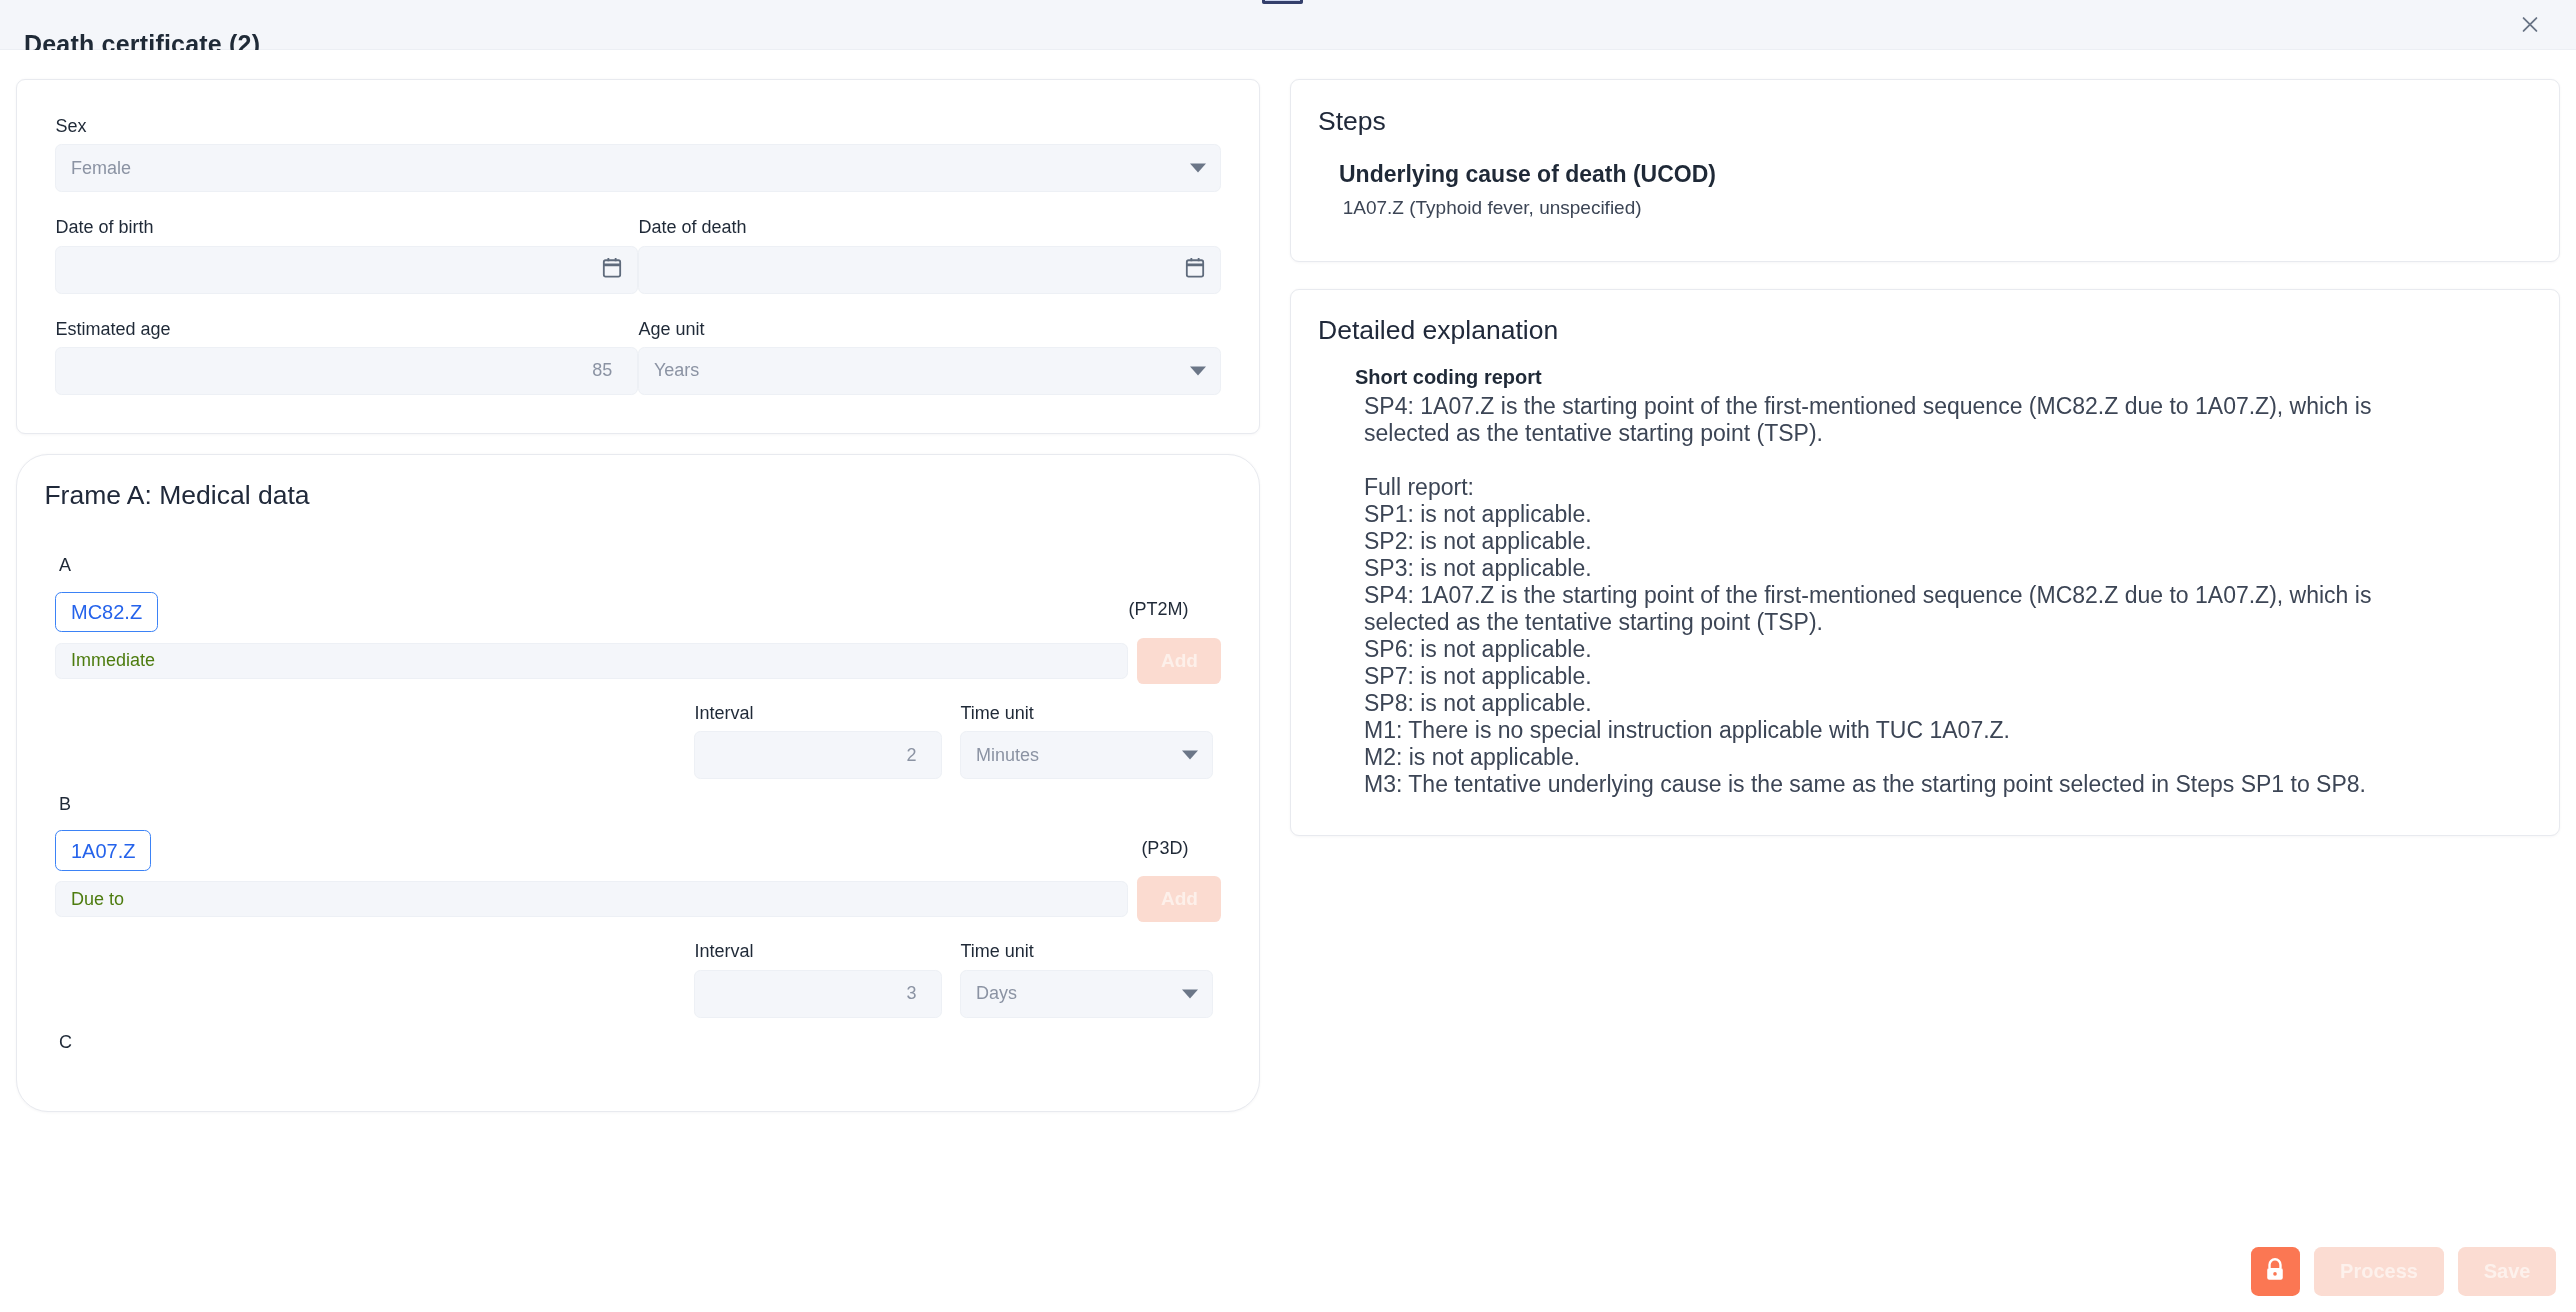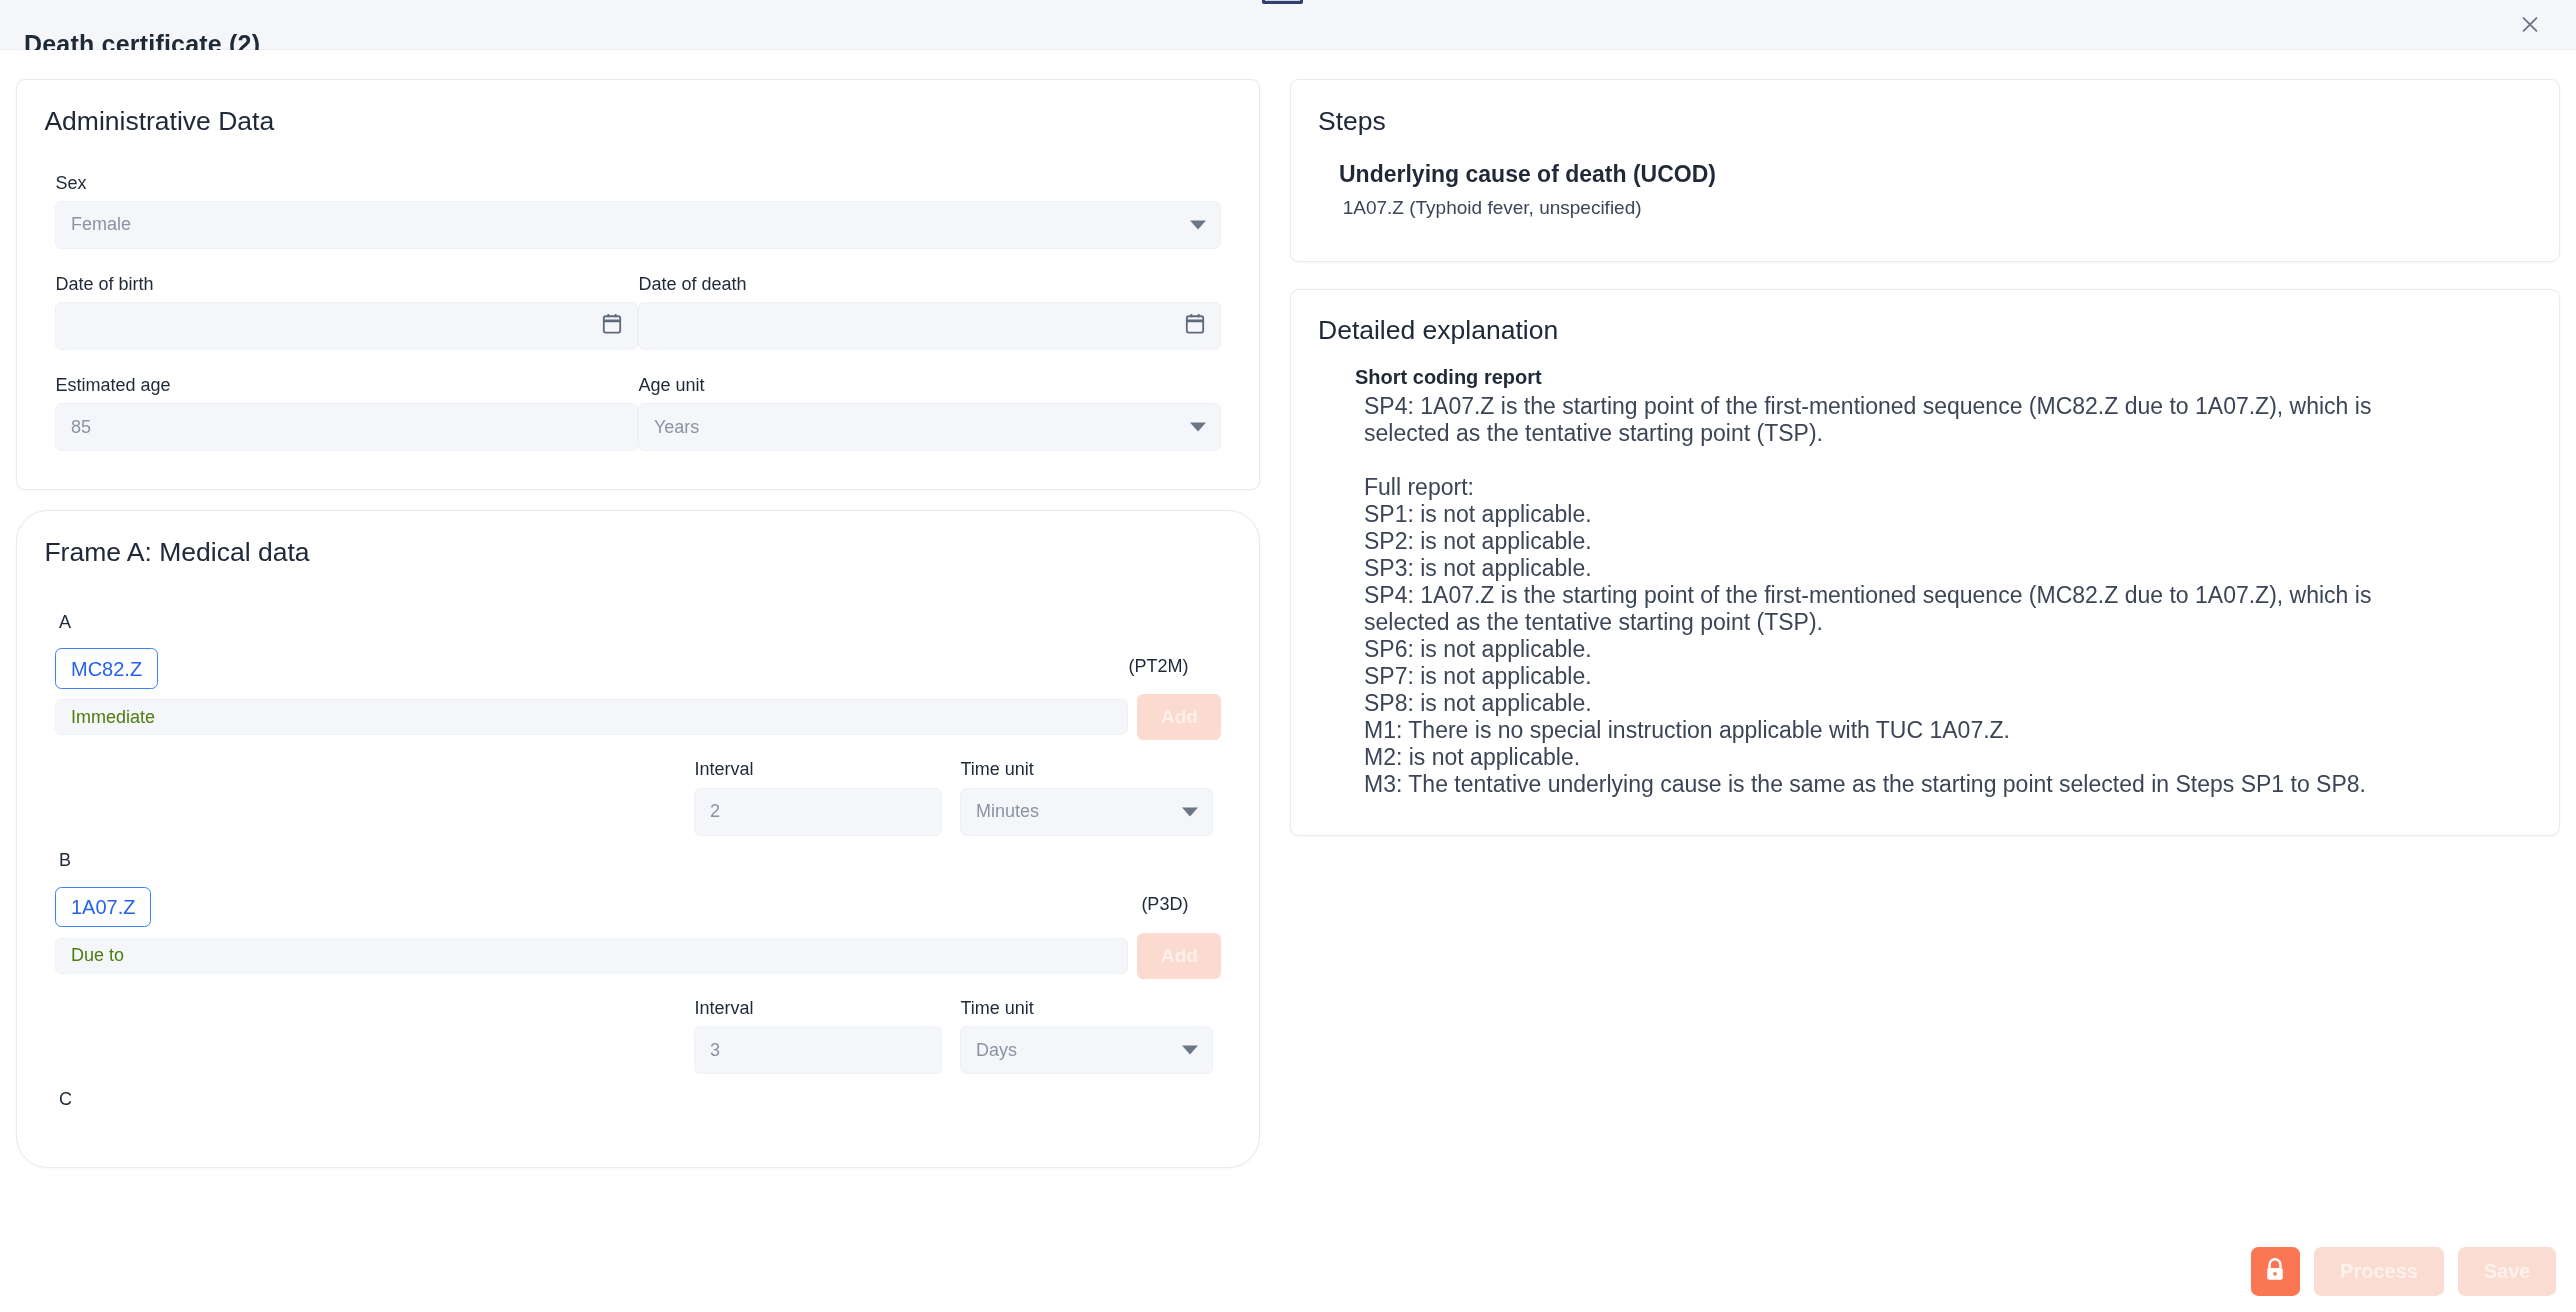--- a/index.html
+++ b/index.html
@@ -83,21 +83,21 @@
     height: 48px;
     background: #f4f6fa;
     border: 0.9px solid #edf0f5;
     border-radius: 6.4px;
     display: flex; align-items: center;
     padding: 0 14.6px;
     font-size: 18px;
     color: #8b93a3;
     position: relative;
   }
-  .input-box.num { justify-content: flex-start; padding-right: 25px; }
+  .input-box.num { justify-content: flex-end; padding-right: 25px; }
   .select-arrow {
     position: absolute; right: 14.6px; top: 50%;
     transform: translateY(-50%);
     width: 0; height: 0;
     border-left: 8.2px solid transparent;
     border-right: 8.2px solid transparent;
     border-top: 9px solid #6b7687;
   }
   .cal-icon {
     position: absolute; right: 15.5px; top: 50%;
@@ -236,21 +236,20 @@
       <line x1="19" y1="5" x2="5" y2="19"></line>
     </svg>
   </div>
 </div>
 
 <div class="page">
 
   <div class="col-left">
 
     <div class="card" id="admin-card">
-      <div class="card-title">Administrative Data</div>
 
       <div class="admin-inner">
 
         <div class="fgroup">
           <div class="field-label">Sex</div>
           <div class="input-box">
             <span>Female</span>
             <span class="select-arrow"></span>
           </div>
         </div>

